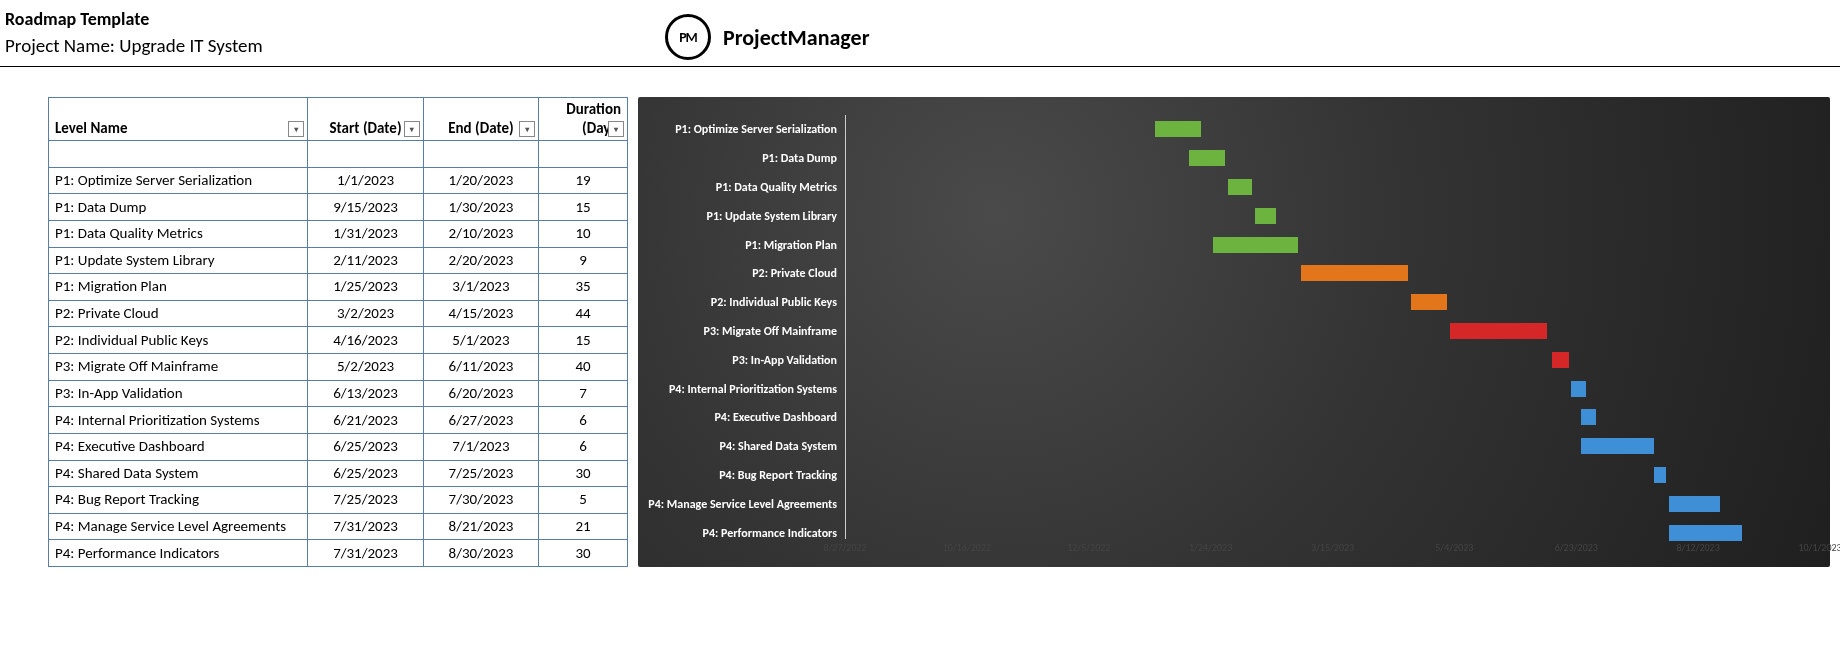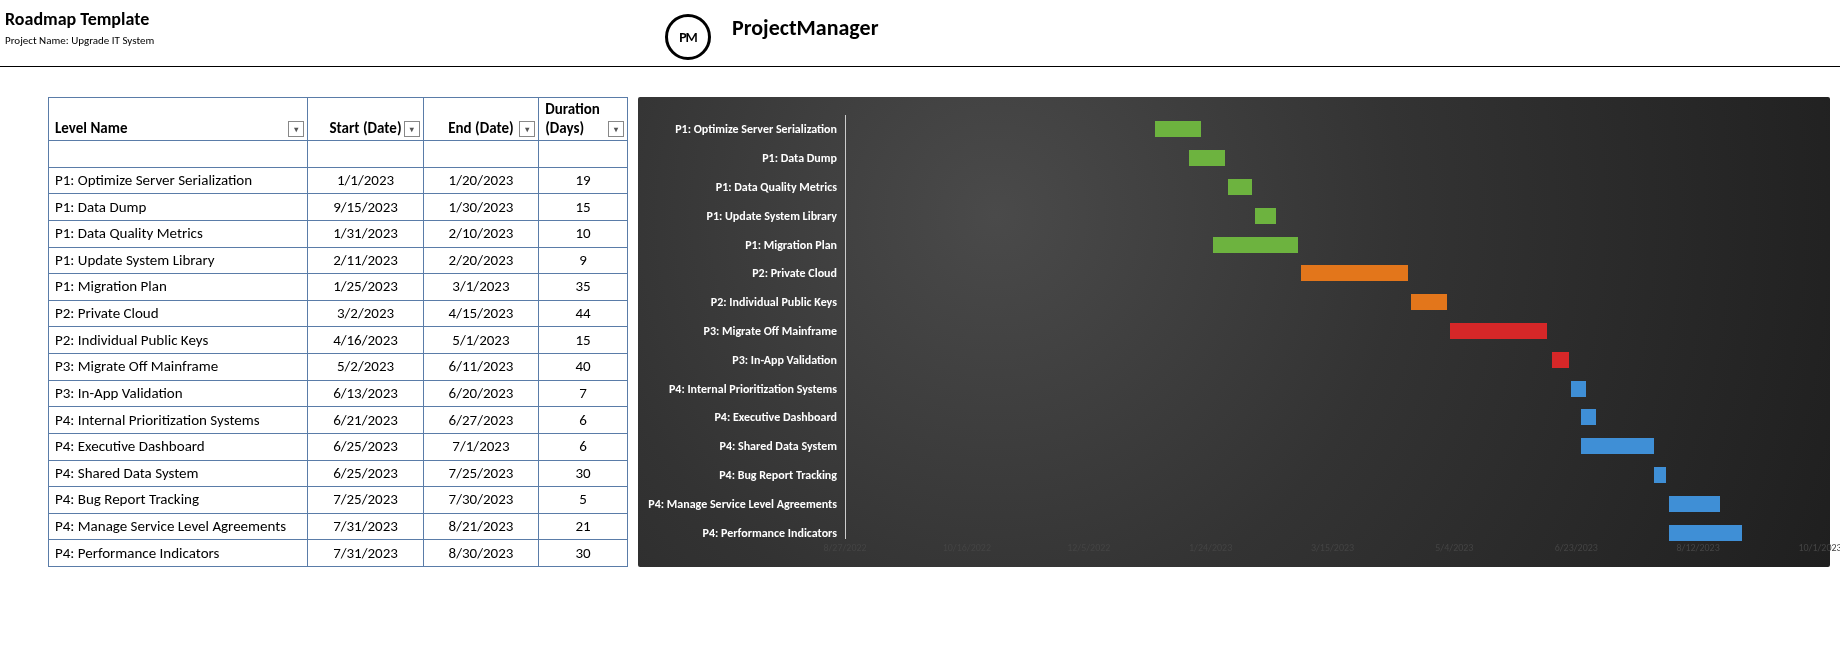--- a/index.html
+++ b/index.html
@@ -1,32 +1,32 @@
 <!DOCTYPE html>
 <html><head>
 <meta charset="utf-8">
 <style>
   html,body{margin:0;padding:0;font-family:Calibri,Arial,sans-serif;background:#fff;color:#000}
   .page{width:1840px;height:654px;position:relative}
   .header{padding:8px 5px 6px;border-bottom:1px solid #000;display:flex;align-items:flex-start}
   .header-left{flex:0 0 660px}
   .title{font-size:18px;font-weight:700}
-  .project-line{font-size:11px;margin-top:4px}
-  .brand{display:flex;align-items:flex-start;gap:21px;margin-top:6px}
+  .project-line{font-size:19px;margin-top:4px}
+  .brand{display:flex;align-items:center;gap:12px;margin-top:6px}
   .brand-logo{width:40px;height:40px;border:3px solid #000;border-radius:50%;display:flex;align-items:center;justify-content:center;font-weight:800;font-size:14px;letter-spacing:-1px}
   .brand-name{font-size:22px;font-weight:800}
   .content{display:flex;padding:30px 10px 10px 48px;gap:10px}
   
   .tbl{border-collapse:collapse;width:580px;font-size:15px}
   .tbl th,.tbl td{border:1px solid #5a7ca8;padding:2px 6px;height:19px;line-height:19px}
   .tbl th{background:#fff;font-weight:700;vertical-align:bottom;position:relative}
   .tbl th .hdr-txt{display:inline-block}
   .col-task{width:280px;text-align:left}
   .col-start,.col-end{width:110px;text-align:center}
-  .col-dur{width:80px;text-align:left}
+  .col-dur{width:80px;text-align:right}
   .tbl td.task{text-align:left}
   .tbl td.date,.tbl td.dur{text-align:center}
   .filter{position:absolute;right:3px;bottom:3px;width:14px;height:14px;border:1px solid #888;background:#fff;display:flex;align-items:center;justify-content:center;font-size:8px;color:#555}
   .spacer-row td{height:19px}
   
   .gantt{position:relative;flex:1;height:470px;background:radial-gradient(circle at 30% 25%,#4a4a4a 0%,#333 45%,#1f1f1f 100%);border-radius:2px}
   .gantt-inner{position:absolute;inset:0}
   .label-col{position:absolute;left:0;top:18px;width:207px}
   .row-label{height:28.8px;display:flex;align-items:center;justify-content:flex-end;padding-right:8px;color:#fff;font-size:12px;font-weight:600}
   .plot{position:absolute;left:207px;right:10px;top:18px;bottom:28px}

